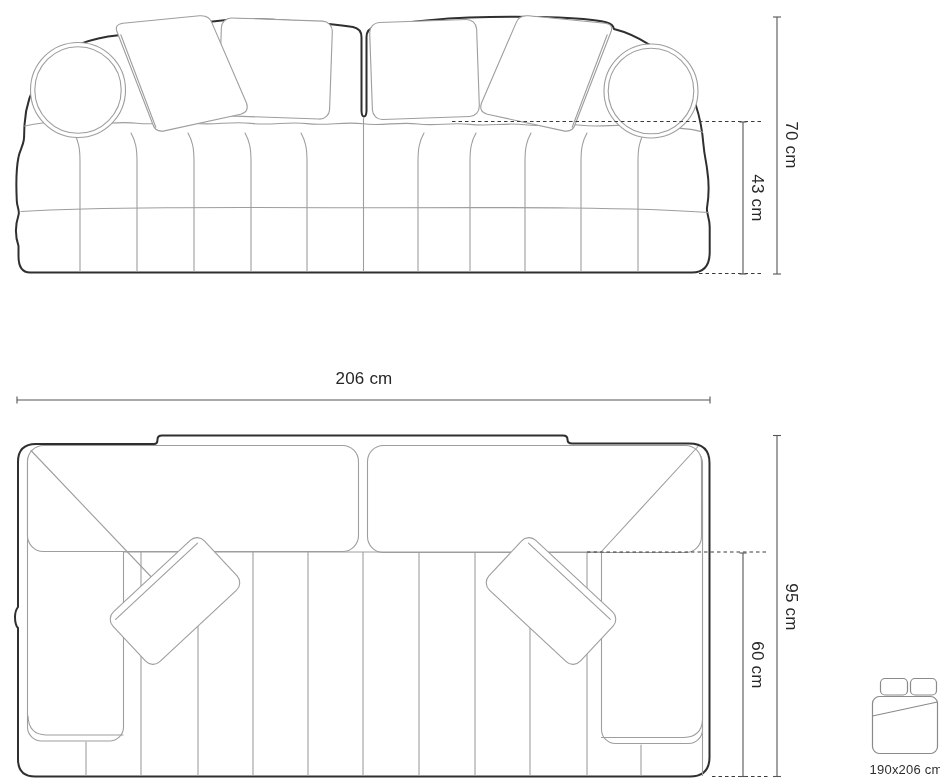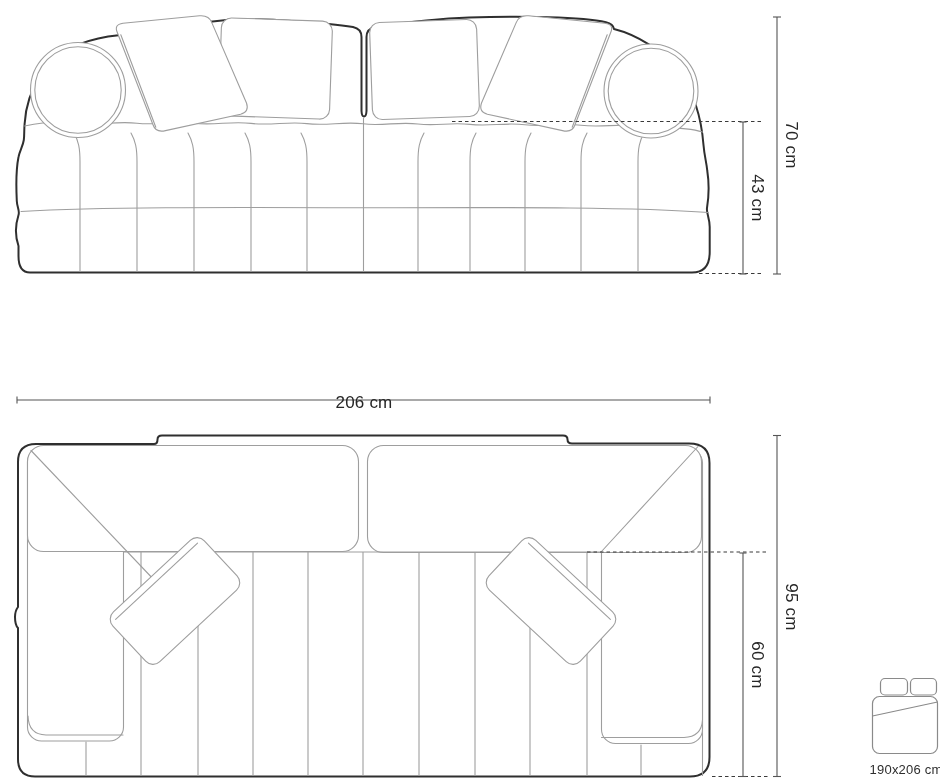--- a/index.html
+++ b/index.html
@@ -168,18 +168,18 @@
   <g>
     <rect class="icon" x="872.5" y="696.5" width="65" height="57" rx="7"></rect>
     <path class="icon" d="M 872.5 716 L 937.5 702"></path>
     <rect class="icon" x="880.5" y="678.5" width="27" height="16.5" rx="4.5"></rect>
     <rect class="icon" x="910.5" y="678.5" width="26" height="16.5" rx="4.5"></rect>
   </g>
 </svg>
 
 <div class="dim-label rot" style="left:790.5px;top:145px;">70 cm</div>
 <div class="dim-label rot" style="left:757px;top:198px;">43 cm</div>
-<div class="dim-label" style="left:364px;top:402px;">206 cm</div>
+<div class="dim-label" style="left:364px;top:378px;">206 cm</div>
 <div class="dim-label rot" style="left:790.5px;top:607px;">95 cm</div>
 <div class="dim-label rot" style="left:757px;top:665px;">60 cm</div>
 <div class="dim-label small" style="left:906px;top:768.5px;">190x206 cm</div>
 
 </div>
 
 </body></html>

